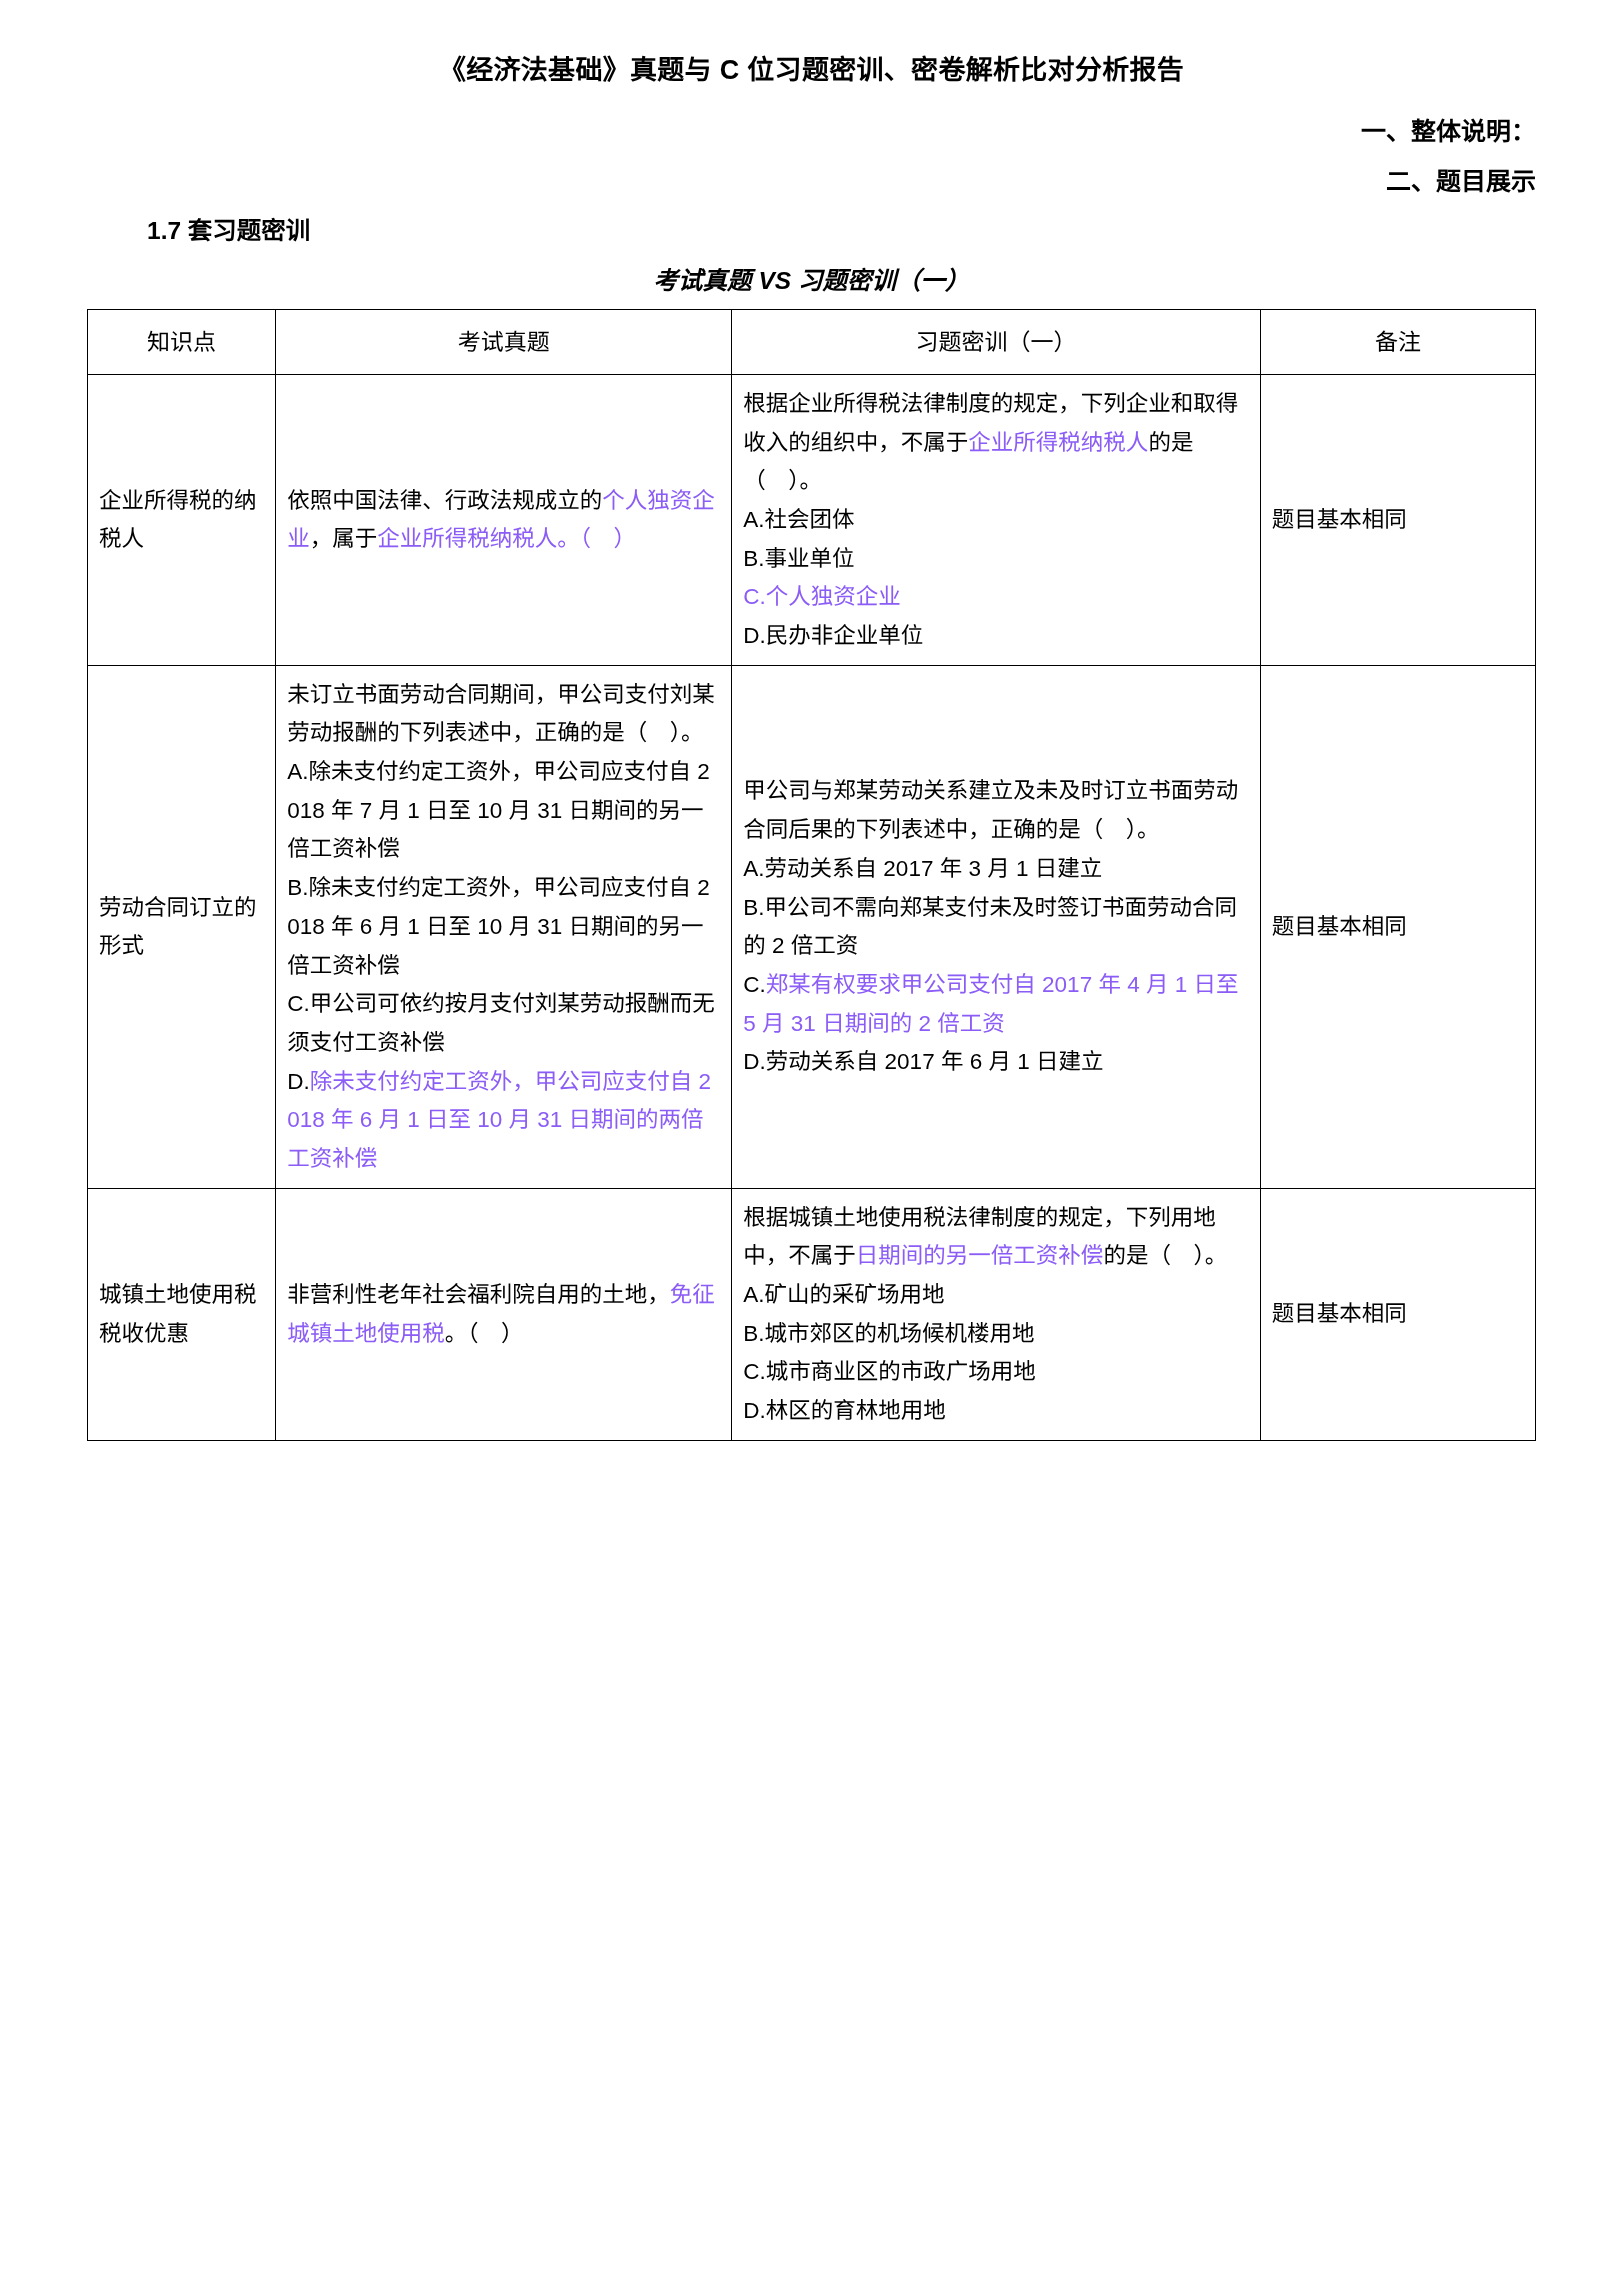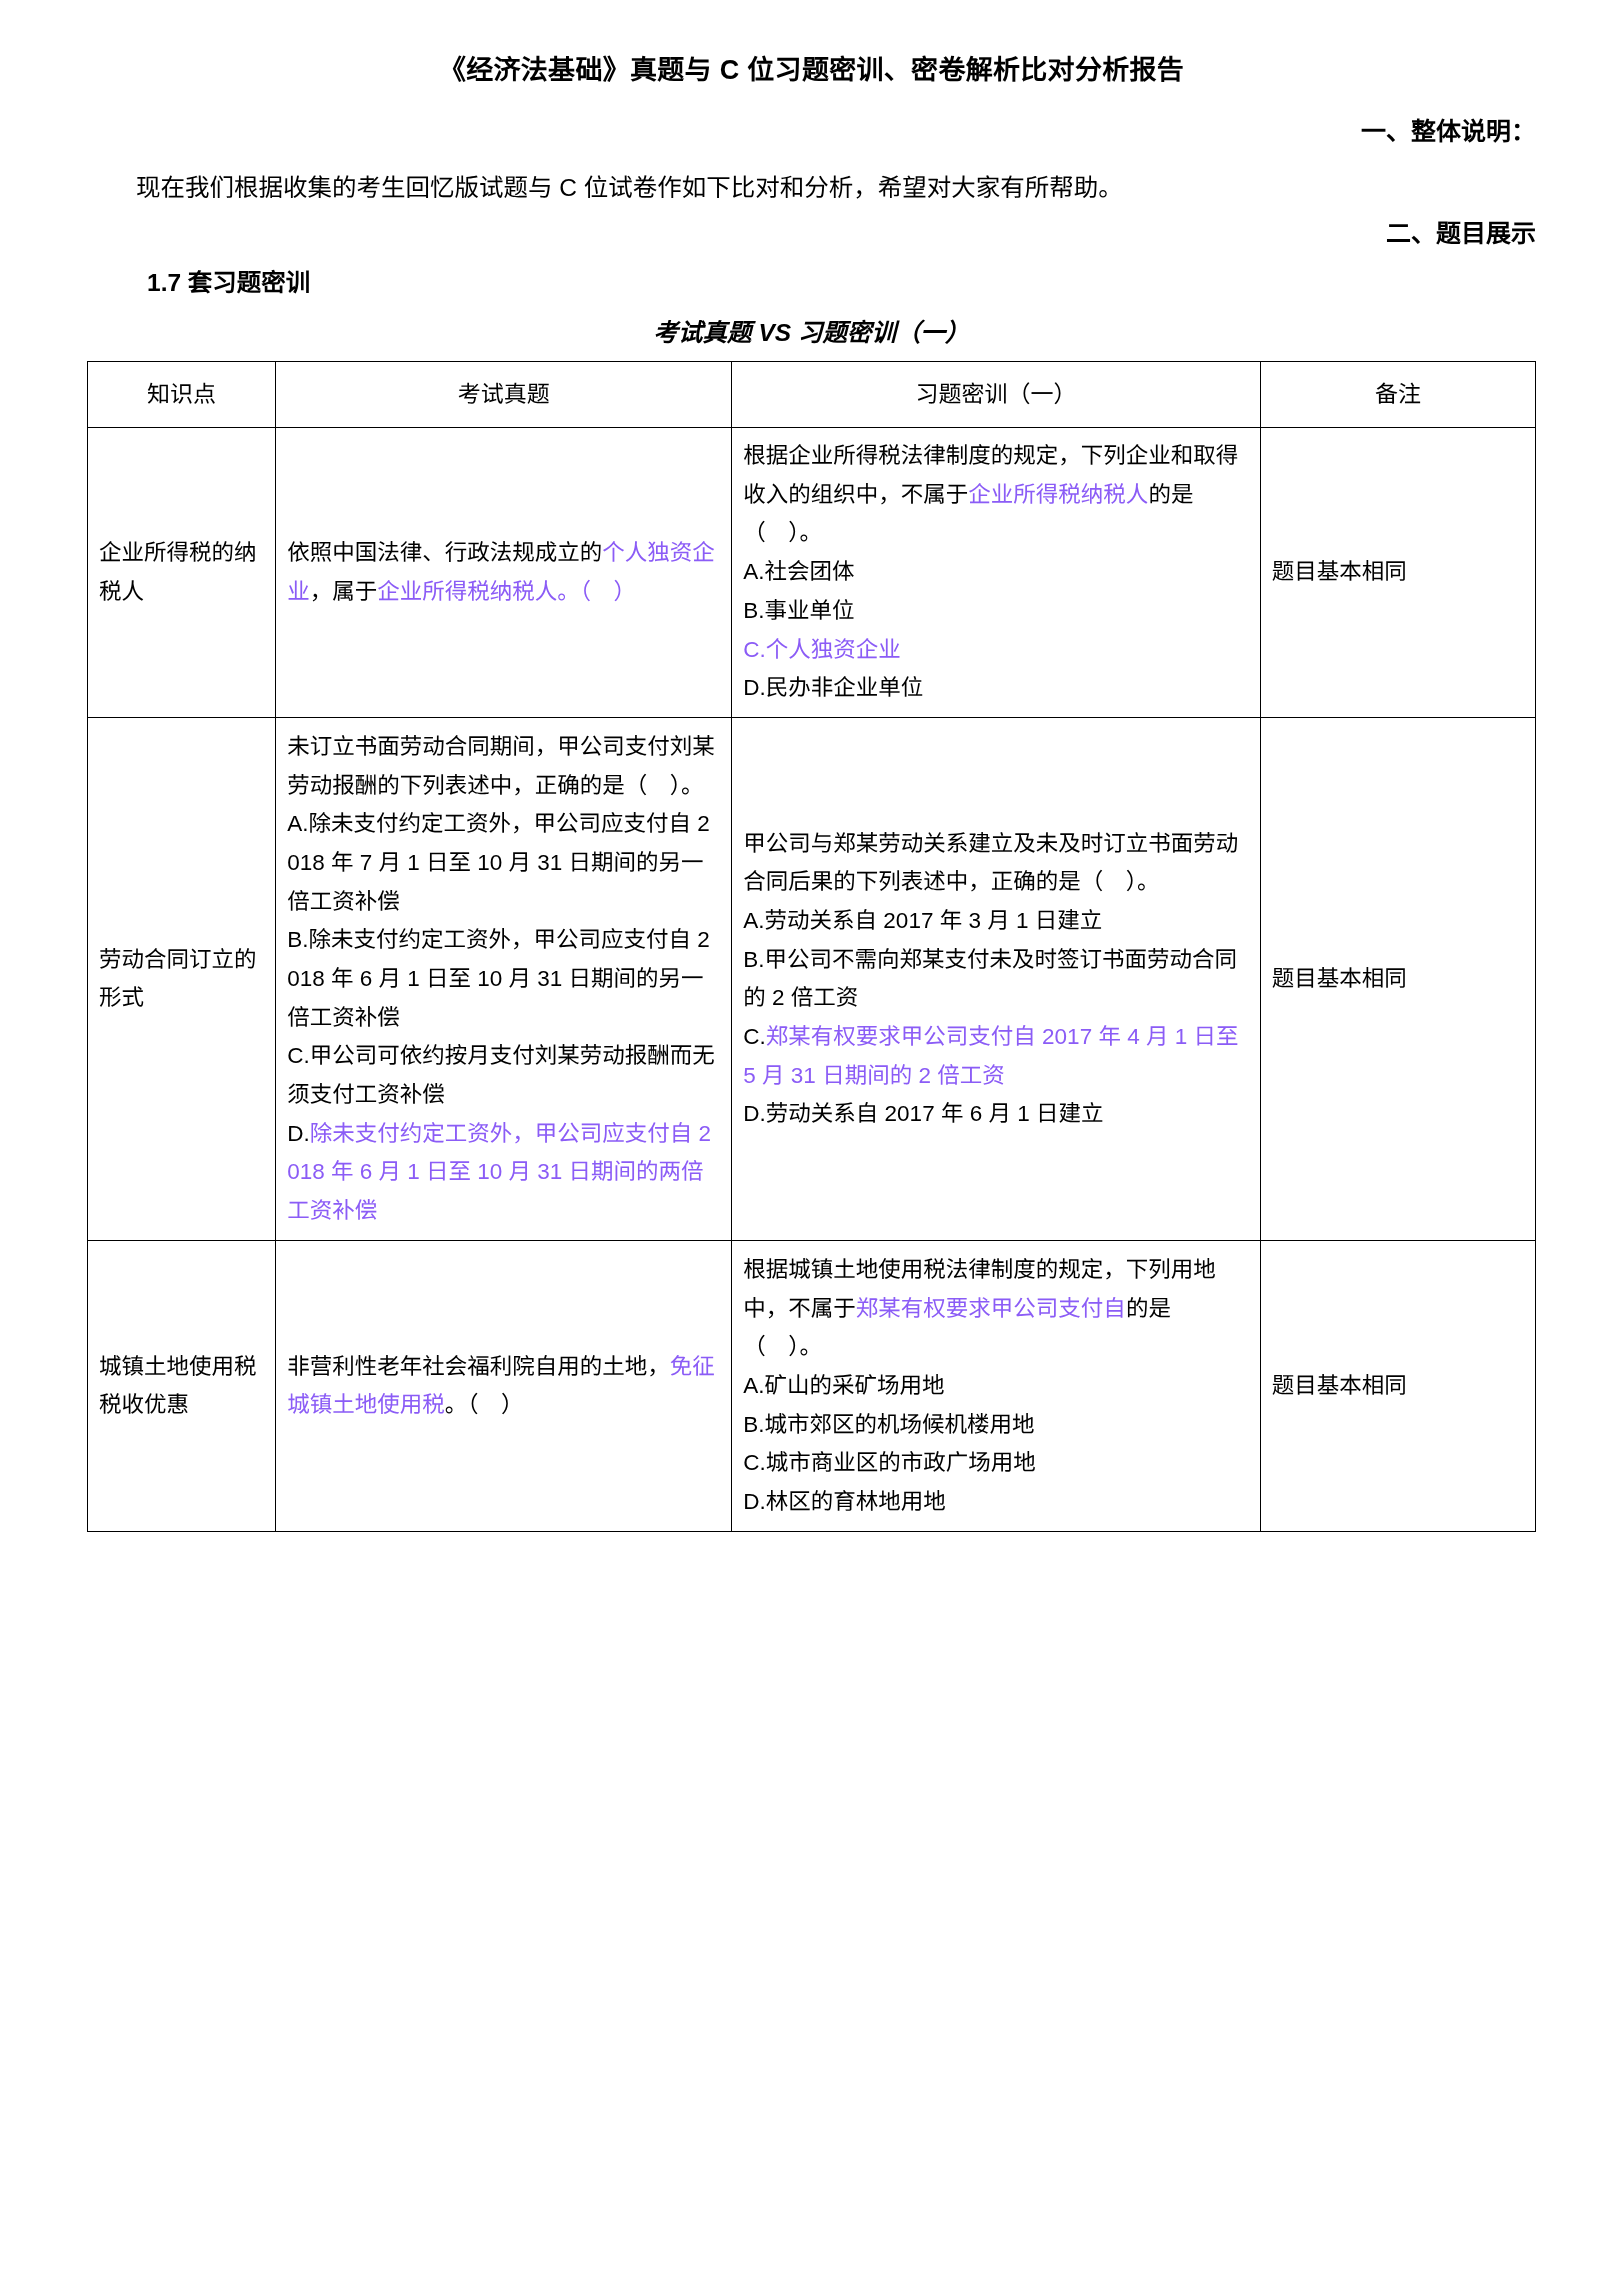--- a/index.html
+++ b/index.html
@@ -102,21 +102,20 @@
 </style>
 </head>
 <body>
 
 <div class="page">
 
   <h1 class="doc-title">《经济法基础》真题与 C 位习题密训、密卷解析比对分析报告</h1>
 
   <h2 class="section-heading">一、整体说明：</h2>
 
-  <p class="para">现在我们根据收集的考生回忆版试题与 C 位试卷作如下比对和分析，希望对大家有所帮助。</p>
 
   <h2 class="section-heading">二、题目展示</h2>
   <h3 class="sub-heading">1.7 套习题密训</h3>
 
   <div class="table-caption">考试真题 VS 习题密训（一）</div>
 
   <table class="cmp">
     <colgroup>
       <col class="c-kp">
         <col class="c-exam">
@@ -166,21 +165,21 @@
         </td>
         <td class="note">题目基本相同</td>
       </tr>
 
       <tr>
         <td class="kp">城镇土地使用税税收优惠</td>
         <td class="body">
           <span class="stem"><span>非营利性老年社会福利院自用的土地，</span><span class="red">免征城镇土地使用税</span><span>。（　）</span></span>
         </td>
         <td class="body">
-          <span class="stem"><span>根据城镇土地使用税法律制度的规定，下列用地中，不属于</span><span class="red">郑某有权要求甲公司支付自</span><span>的是（　）。</span></span>
+          <span class="stem"><span>根据城镇土地使用税法律制度的规定，下列用地中，不属于</span><span class="red">日期间的另一倍工资补偿</span><span>的是（　）。</span></span>
           <span class="opt"><span>A.</span><span>矿山的采矿场用地</span></span>
           <span class="opt"><span>B.</span><span>城市郊区的机场候机楼用地</span></span>
           <span class="opt"><span>C.</span><span>城市商业区的市政广场用地</span></span>
           <span class="opt"><span>D.</span><span>林区的育林地用地</span></span>
         </td>
         <td class="note">题目基本相同</td>
       </tr>
 
     </tbody>
   </table>

